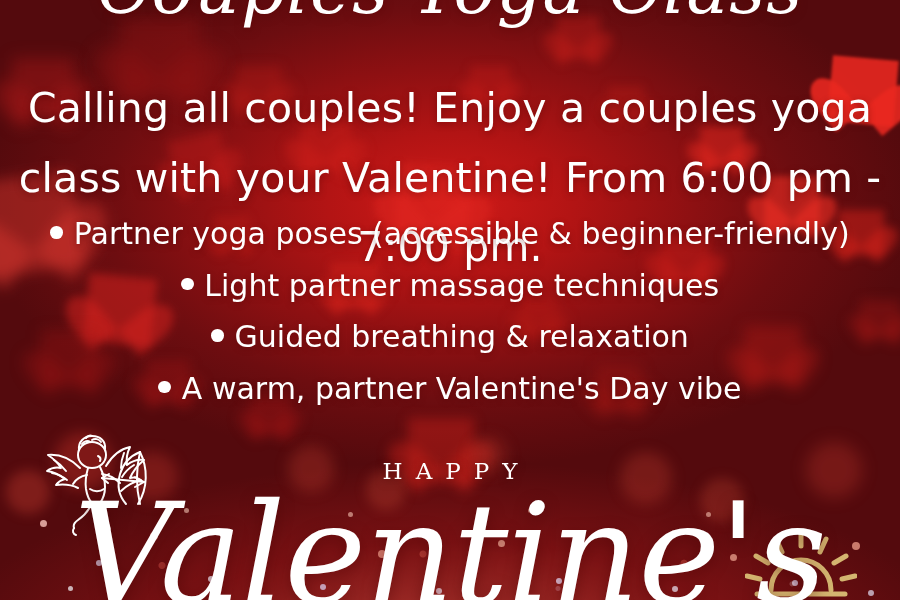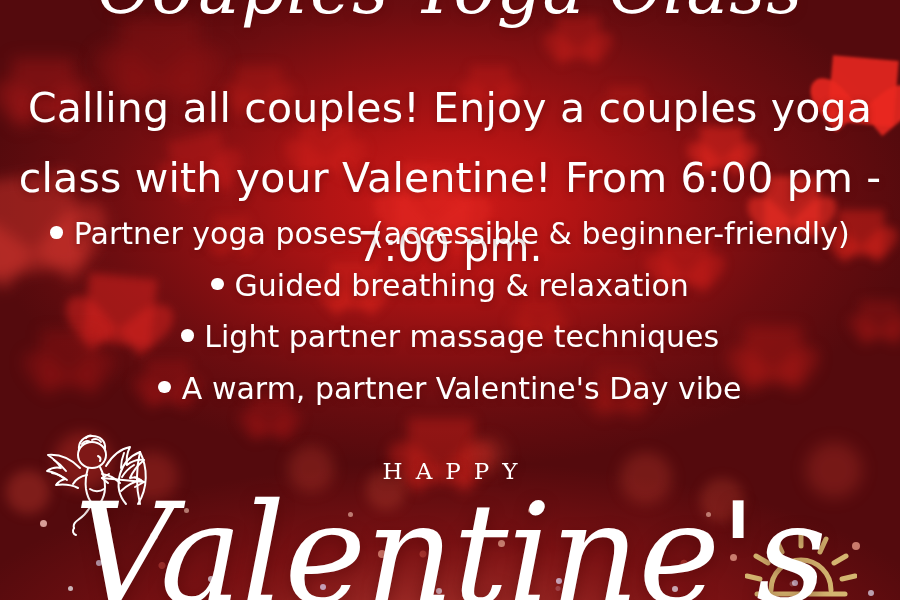--- a/index.html
+++ b/index.html
@@ -273,24 +273,24 @@
 
   <div class="title-script">Couples Yoga Class</div>
 
   <div class="intro">Calling all couples! Enjoy a couples yoga class with your Valentine! From 6:00 pm - 7:00 pm.</div>
 
   <ul class="bullets">
     <li>
       <span class="dot"></span><span>Partner yoga poses (accessible &amp; beginner-friendly)</span>
     </li>
     <li>
-      <span class="dot"></span><span>Guided breathing &amp; relaxation</span>
+      <span class="dot"></span><span>Light partner massage techniques</span>
     </li>
     <li>
-      <span class="dot"></span><span>Light partner massage techniques</span>
+      <span class="dot"></span><span>Guided breathing &amp; relaxation</span>
     </li>
     <li>
       <span class="dot"></span><span>A warm, partner Valentine's Day vibe</span>
     </li>
   </ul>
 
   <svg class="cupid" viewBox="0 0 128 122" fill="none" stroke="#ffffff" stroke-width="2" stroke-linecap="round" stroke-linejoin="round">
 
     <ellipse cx="62" cy="35" rx="14" ry="13"></ellipse>
 

